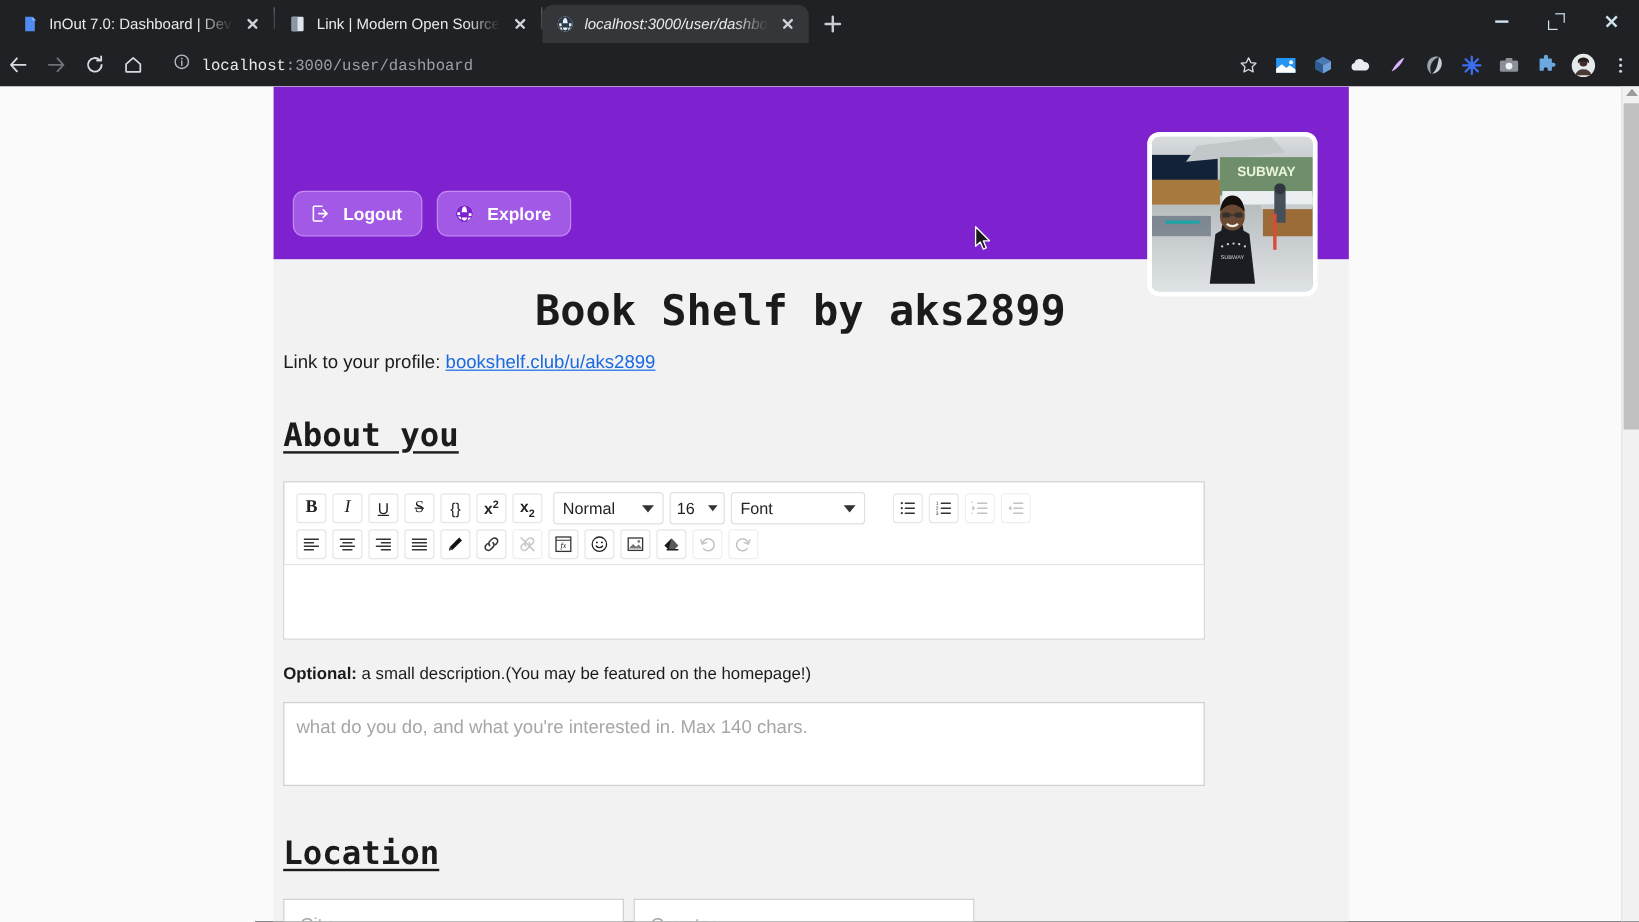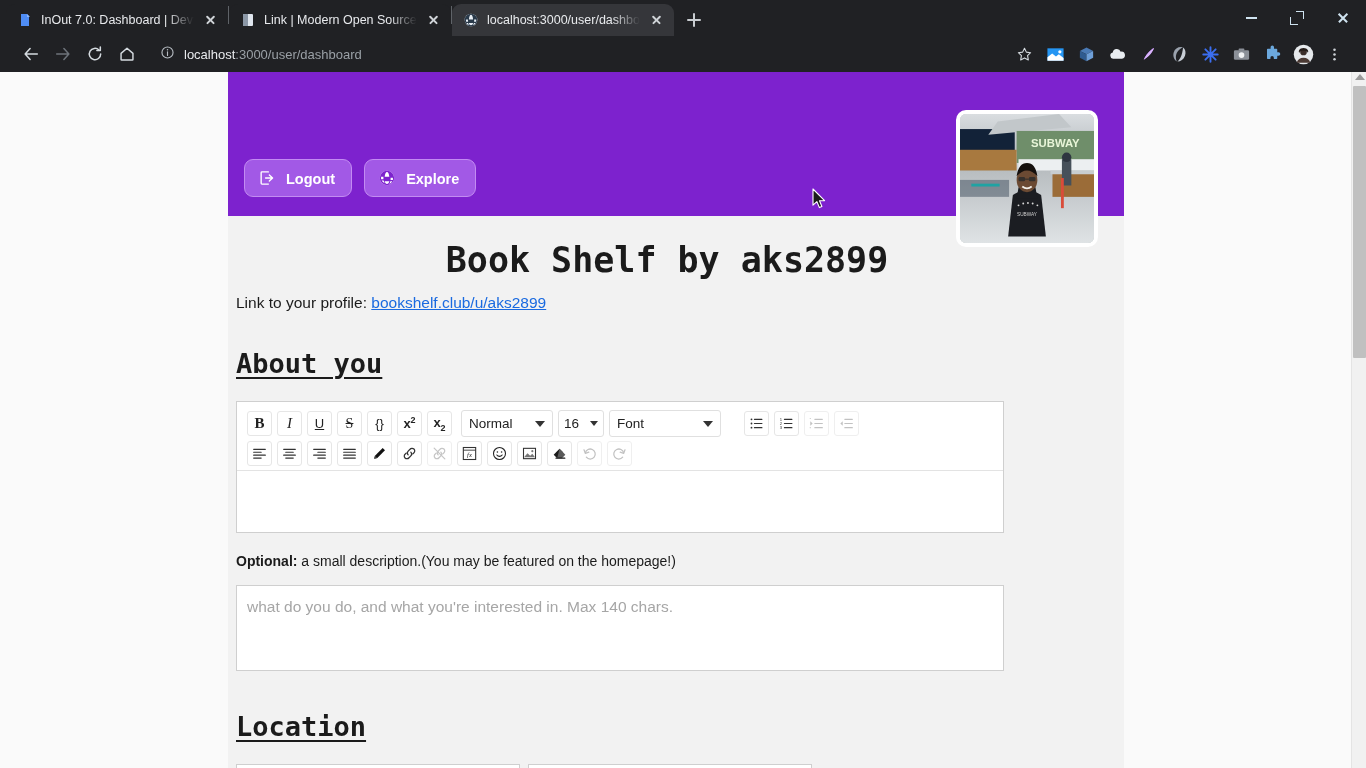--- a/index.html
+++ b/index.html
@@ -16,21 +16,21 @@
   .tabstrip {
     height: 36px; display: flex; align-items: flex-end;
     background: #202124; padding-left: 6px; position: relative;
   }
   .tab {
     height: 32px; width: 222px; display: flex; align-items: center;
     gap: 8px; padding: 0 9px 0 11px; border-radius: 9px 9px 0 0;
     position: relative; flex: 0 0 auto;
   }
   .tab.inactive { background: #202124; }
-  .tab.active { background: #35363a; }
+  .tab.active { background: #35363a; font-style: italic; }
   .tab-sep {
     width: 1px; height: 18px; background: #5f6368; align-self: center;
     margin-bottom: 7px;
   }
   .tab-favicon { width: 16px; height: 16px; flex: 0 0 16px; position: relative; }
   .tab-title {
     flex: 1 1 auto; color: #e8eaed; font-size: 12.5px;
     white-space: nowrap; overflow: hidden;
     -webkit-mask-image: linear-gradient(to right, #000 82%, transparent 100%);
     mask-image: linear-gradient(to right, #000 82%, transparent 100%);
@@ -69,21 +69,21 @@
   .wc-max .r1 { border-top: 1.6px solid #cfe3f0; border-right: 1.6px solid #cfe3f0; transform: translate(3px,-3px); }
   .wc-max .r2 { border-bottom: 1.6px solid #cfe3f0; border-left: 1.6px solid #cfe3f0; transform: translate(-3px,3px); }
   .wc-close::before, .wc-close::after {
     content:""; position:absolute; width: 12px; height: 1.6px; background: #cfe3f0;
   }
   .wc-close::before { transform: rotate(45deg); }
   .wc-close::after { transform: rotate(-45deg); }
 
   .toolbar {
     height: 36px; background: #202124; display: flex; align-items: center;
-    padding: 0 16px; gap: 2px;
+    padding: 0 0; gap: 2px; font-family: Liberation Mono, monospace;
   }
   .tb-btn {
     width: 30px; height: 30px; display: flex; align-items: center; justify-content: center;
     border-radius: 50%; flex: 0 0 30px;
   }
   .omnibox {
     flex: 1 1 auto; height: 28px; display: flex; align-items: center;
     gap: 9px; padding: 0 10px; margin-left: 6px; border-radius: 14px;
   }
   .omnibox-text { font-size: 13px; color: #9aa0a6; white-space: nowrap; }
@@ -166,21 +166,21 @@
   .ed-sel .caret {
     width: 0; height: 0; border-left: 5px solid transparent;
     border-right: 5px solid transparent; border-top: 6px solid #333;
   }
   .ed-body { height: 62px; border-top: 1px solid #e3e3e3; background: #fff; }
 
   .optional-line { margin-top: 20px; font-size: 14px; color: #1b1b1b; }
   .optional-line b { font-weight: bold; }
 
   .desc-box {
-    margin-top: 16px; width: 768px; height: 86px;
+    margin-top: 16px; width: 768px; height: 70px;
     border: 1px solid #cfcfcf; background: #fff;
     font-size: 15.5px; color: #a0a0a0; padding: 12px 10px;
     font-family: "Liberation Sans", sans-serif; resize: none; outline: none;
   }
   .desc-box::placeholder { color: #a6a6a6; }
 
   .loc-row { display: flex; gap: 8px; margin-top: 22px; }
   .loc-input {
     width: 284px; height: 46px; border: 1px solid #cfcfcf; background: #fff;
     font-size: 15.5px; color: #a0a0a0; padding: 0 13px;

